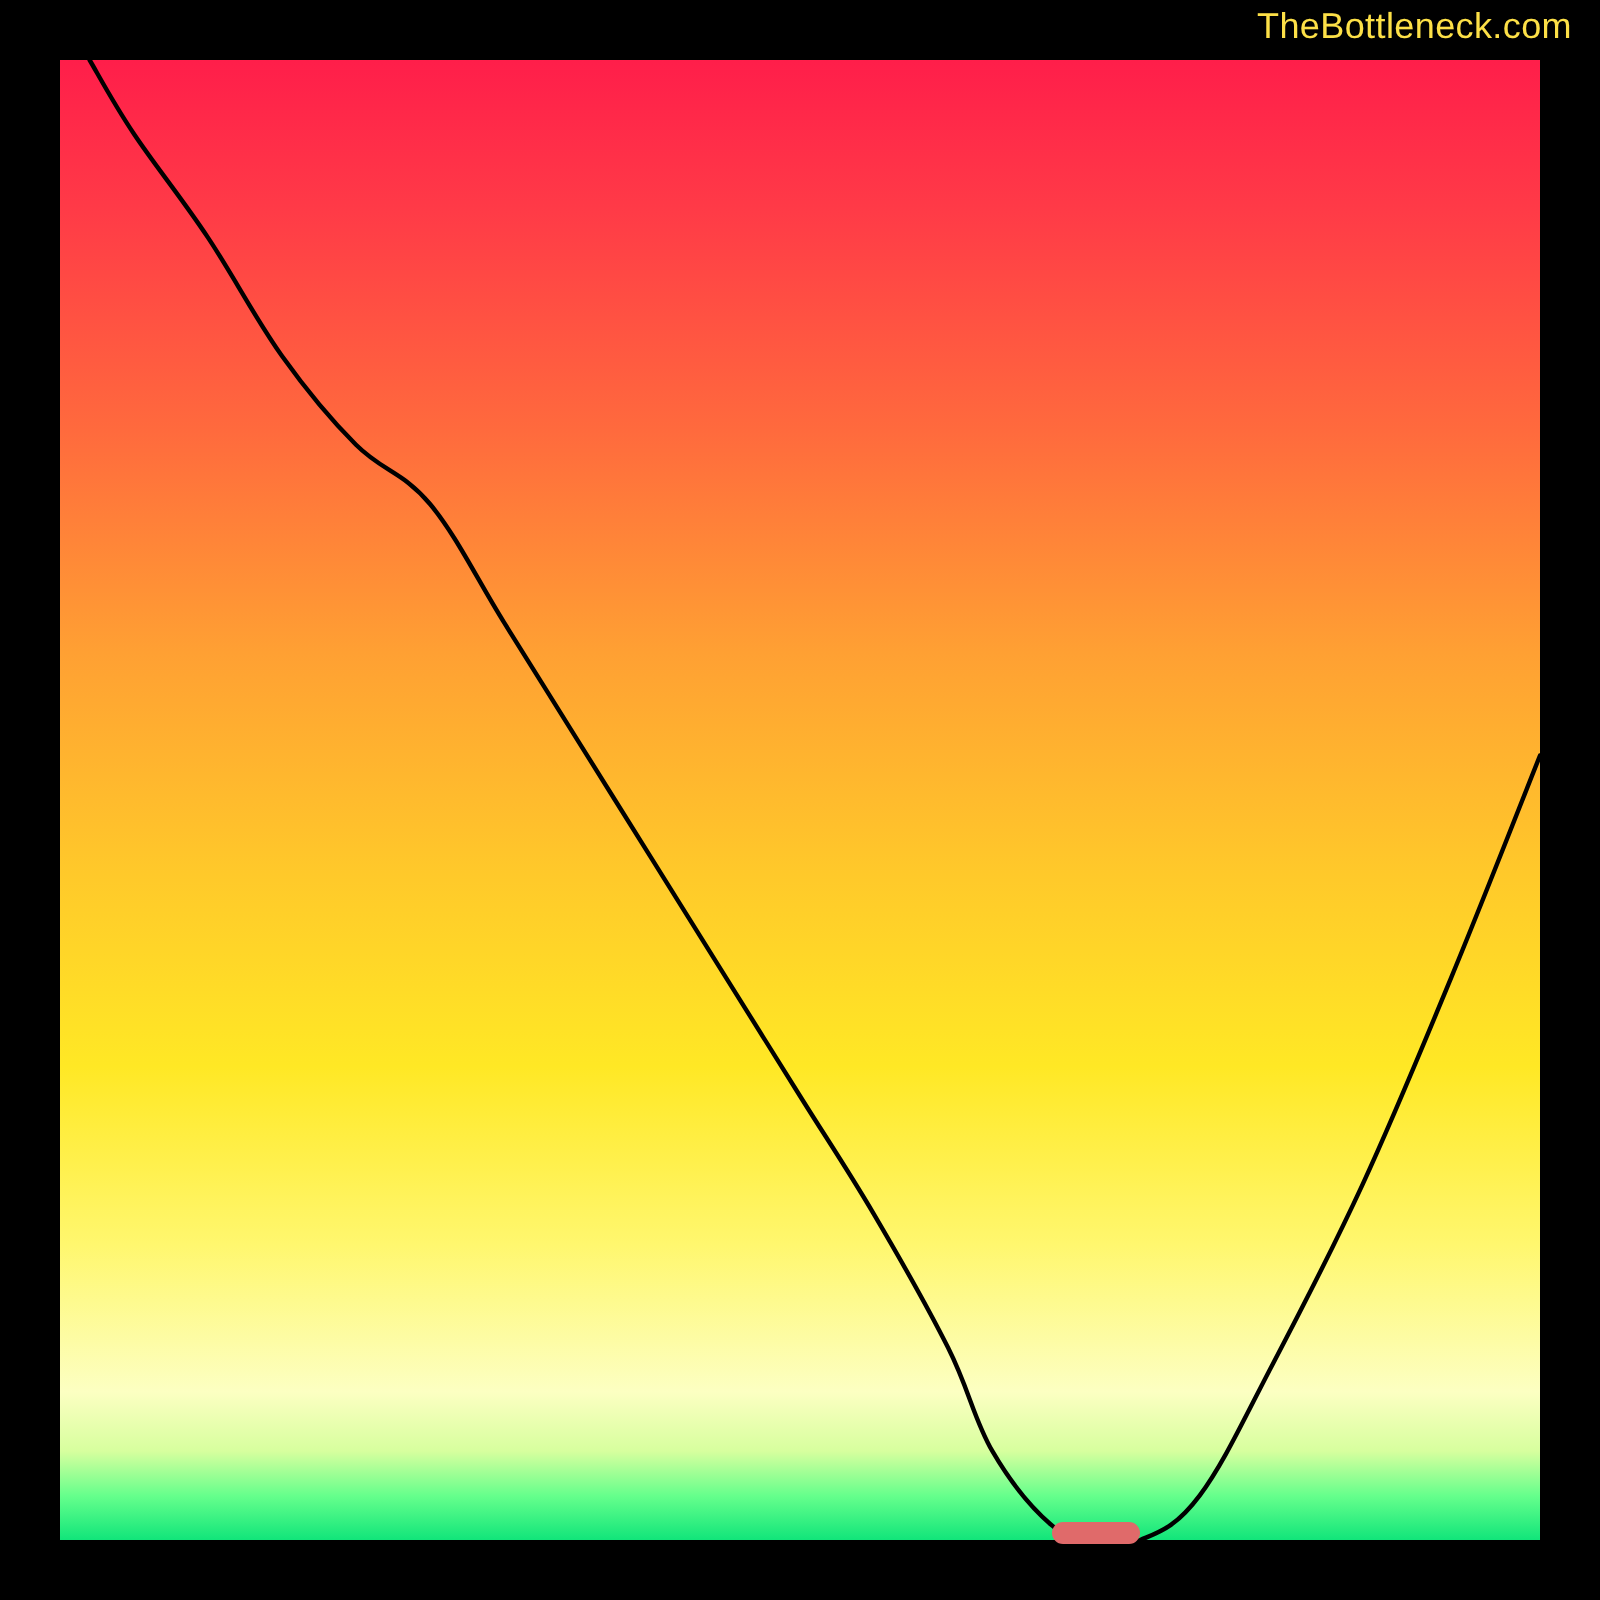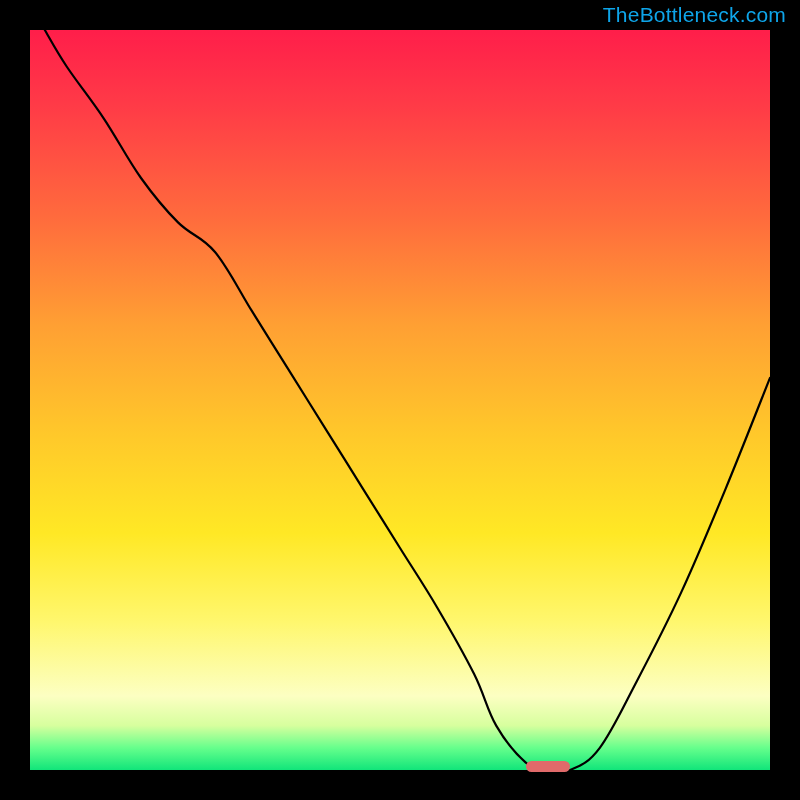--- a/index.html
+++ b/index.html
@@ -59,22 +59,22 @@
   .min-marker {
     position: absolute;
     height: 11px;
     border-radius: 6px;
     background: #e06a6a;
   }
   .watermark {
     position: absolute;
     top: 3px;
     right: 14px;
-    color: #0ea5e9;
-    font-size: 21px;
+    color: #fde047;
+    font-size: 18px;
     letter-spacing: 0.2px;
   }
 </style>
 </head>
 <body>
 
 <div class="frame">
   <div class="plot">
     <svg class="curve-svg" viewBox="0 0 740 740" preserveAspectRatio="none">
       <path id="curve" class="curve-path" d="M 14.8 0.0 C 18.8 6.7, 26.3 21.0, 37.0 37.0 C 47.7 53.0, 60.7 68.8, 74.0 88.8 C 87.3 108.8, 97.7 129.4, 111.0 148.0 C 124.3 166.6, 134.7 179.1, 148.0 192.4 C 161.3 205.7, 171.7 206.0, 185.0 222.0 C 198.3 238.0, 208.7 259.9, 222.0 281.2 C 235.3 302.5, 245.7 319.1, 259.0 340.4 C 272.3 361.7, 282.7 378.3, 296.0 399.6 C 309.3 420.9, 319.7 437.5, 333.0 458.8 C 346.3 480.1, 356.7 496.7, 370.0 518.0 C 383.3 539.3, 393.7 554.6, 407.0 577.2 C 420.3 599.8, 433.3 622.5, 444.0 643.8 C 454.7 665.1, 456.9 679.6, 466.2 695.6 C 475.5 711.6, 486.5 724.6, 495.8 732.6 C 505.1 740.6, 510.0 738.7, 518.0 740.0 C 526.0 741.3, 530.9 744.0, 540.2 740.0 C 549.5 736.0, 557.8 733.8, 569.8 717.8 C 581.8 701.8, 592.1 679.2, 606.8 651.2 C 621.5 623.2, 635.2 597.0, 651.2 562.4 C 667.2 527.8, 679.6 497.4, 695.6 458.8 C 711.6 420.2, 732.0 367.8, 740.0 347.8"></path>

